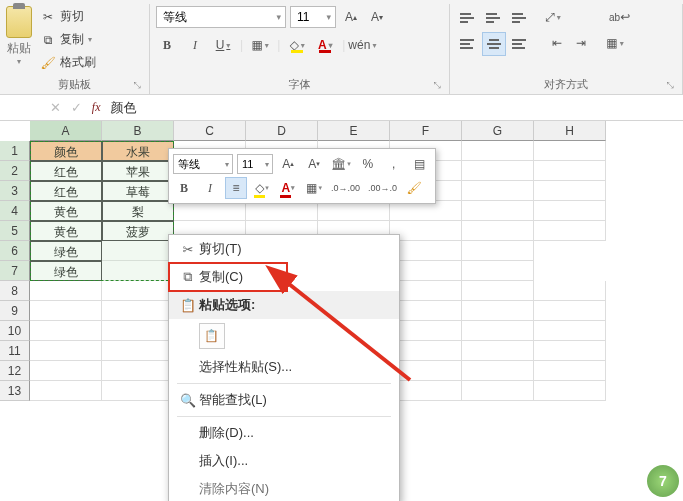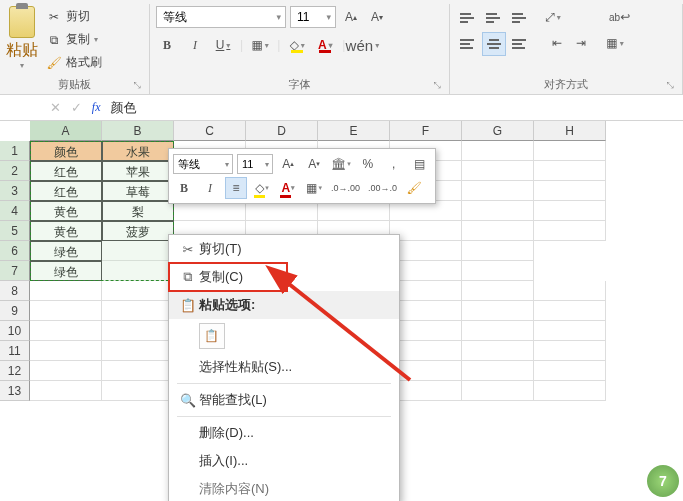--- a/index.html
+++ b/index.html
@@ -38,21 +38,21 @@
 .align-btn { border: 1px solid transparent; display: flex; flex-direction: column; justify-content: center; gap: 2px; padding: 3px; }
 .align-btn.sel { border: 1px solid #a8c8e8; background: #d8e8f8; }
 .align-btn span { height: 2px; background: #666; }
 .indent-btns { display: flex; gap: 2px; margin-left: 4px; }
 
 
 .formula-bar { display: flex; align-items: center; border-bottom: 1px solid #d4d4d4; height: 26px; }
 .name-box { width: 108px; border: 1px solid #bbb; margin: 2px 0 2px 2px; height: 20px; display: flex; align-items: center; padding: 0 4px; font-size: 11px; position: relative; background: #fff; }
 .name-box::after { content: "▾"; position: absolute; right: 4px; color: #888; font-size: 9px; }
 .fx-btns { display: flex; margin-left: 50px; gap: 10px; color: #bbb; font-size: 13px; }
-.fx-label { margin-left: 10px; font-style: italic; color: #1d4ed8; font-family: "Times New Roman"; }
+.fx-label { margin-left: 10px; font-style: italic; color: #7f1d1d; font-family: "Times New Roman"; }
 .formula-content { margin-left: 10px; font-size: 13px; color: #333; }
 
 
 .spreadsheet { position: relative; }
 .col-headers { display: flex; margin-left: 30px; }
 .col-header { width: 72px; height: 20px; border-right: 1px solid #ccc; border-bottom: 1px solid #999; background: #f0f0f0; text-align: center; font-size: 12px; color: #444; line-height: 20px; }
 .row { display: flex; }
 .row-header { width: 30px; height: 20px; border-right: 1px solid #999; border-bottom: 1px solid #ccc; background: #f0f0f0; text-align: center; font-size: 12px; color: #444; line-height: 20px; }
 .cell { width: 72px; height: 20px; border-right: 1px solid #ddd; border-bottom: 1px solid #ddd; font-size: 12px; text-align: center; line-height: 20px; }
 .cell.data { border: 1px solid #333; }
@@ -88,21 +88,21 @@
 </head>
 <body>
 
 <div class="ribbon">
   <div class="ribbon-groups">
 
     <div class="ribbon-group" style="width:150px">
       <div class="ribbon-group-content">
         <div class="clipboard-big">
           <div class="clipboard-icon"></div>
-          <div style="font-size:16px;color:#a16207;margin-top:2px">粘贴</div>
+          <div style="font-size:12px;color:#737373;margin-top:2px">粘贴</div>
           <div style="font-size:8px;color:#888">▾</div>
         </div>
         <div class="small-btns">
           <div class="small-btn">
             <span class="ico">✂</span>
             <span>剪切</span>
           </div>
           <div class="small-btn">
             <span class="ico">⧉</span>
             <span>复制</span>
@@ -135,21 +135,21 @@
         <div class="font-row2">
           <div class="fbtn bold">B</div>
           <div class="fbtn italic">I</div>
           <div class="fbtn underline dd">U</div>
           <span style="color:#ddd">|</span>
           <div class="fbtn dd">▦</div>
           <span style="color:#ddd">|</span>
           <div class="fbtn fill dd">◇</div>
           <div class="fbtn color dd">A</div>
           <span style="color:#ddd">|</span>
-          <div class="fbtn dd" style="font-size:15px">wén</div>
+          <div class="fbtn dd" style="font-size:12px">wén</div>
         </div>
       </div>
       <div class="ribbon-group-label">
         <span>字体</span>
         <span class="launcher">⤡</span>
       </div>
     </div>
 
     <div class="ribbon-group" style="flex:1">
       <div class="ribbon-group-content">

